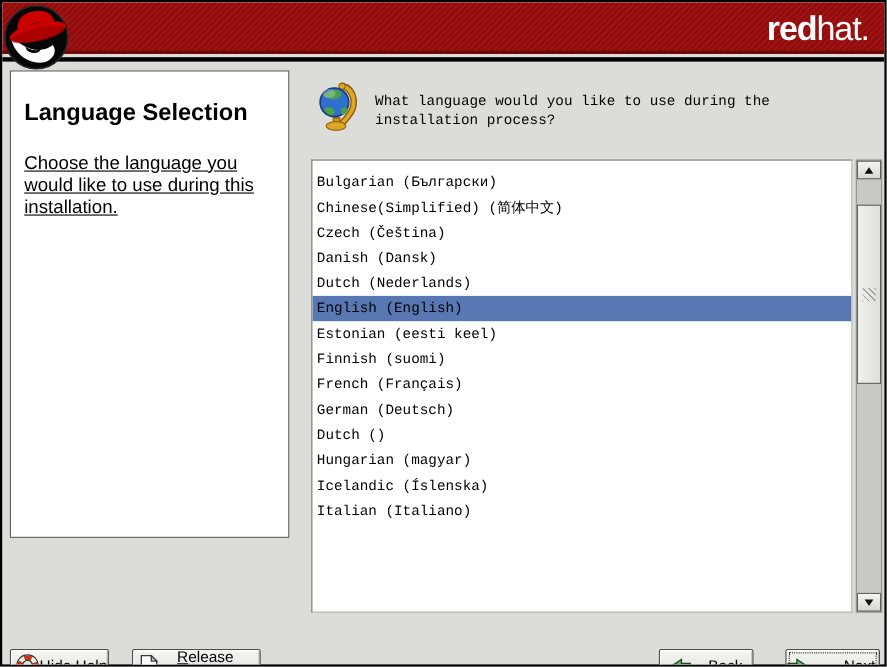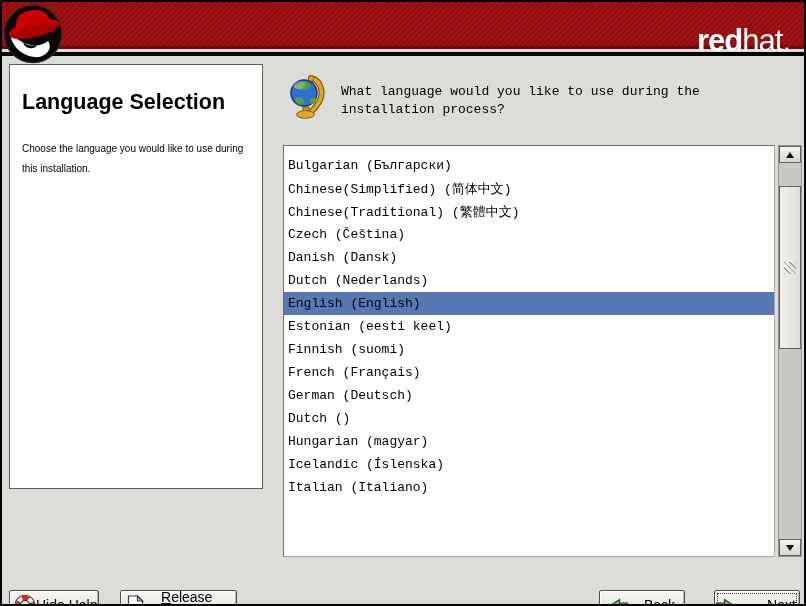--- a/index.html
+++ b/index.html
@@ -12,35 +12,35 @@
   
   .banner{
     position:absolute;left:0;top:0;width:802px;height:47px;
     background:#9c0e0e;
     background-image:repeating-linear-gradient(135deg,rgba(0,0,0,.07) 0 2px,rgba(255,255,255,.02) 2px 4px);
     border-bottom:3px solid #6e0808;
   }
   .banner-sep{position:absolute;left:0;top:50px;width:802px;height:4px;background:#000;}
   .logo{position:absolute;left:1px;top:2px;width:60px;height:60px;z-index:5;}
   .wordmark{
-    position:absolute;right:14px;top:21px;z-index:4;color:#fff;
+    position:absolute;right:14px;top:6px;z-index:4;color:#fff;
     font-size:31px;line-height:36px;letter-spacing:-1px;
   }
   .wordmark .b{font-weight:bold;}
   .wordmark .l{font-weight:normal;}
   
   .sidebar{
     position:absolute;left:7px;top:62px;width:254px;height:425px;
     background:#fff;border:1px solid #5e5e5a;padding:24px 12px 0 12px;
   }
   .sidebar h1{
     margin:0;font-size:21.5px;font-weight:bold;letter-spacing:0;line-height:26px;
   }
   .sidebar p{
-    margin:24px 0 0 0;font-size:10px;line-height:20px;
+    margin:24px 0 0 0;font-size:17px;line-height:20px;text-decoration:underline;
   }
   
   .globe{position:absolute;left:286px;top:72px;width:37px;height:45px;}
   .question{
     position:absolute;left:339px;top:81px;width:362px;
     font-size:13px;line-height:18px;font-family:Liberation Mono, monospace;
   }
   
   .list{
     position:absolute;left:281px;top:143px;width:492px;height:412px;
@@ -134,23 +134,20 @@
 
   <div class="list">
     <div id="rows">
         <div class="row">
           <span>Bulgarian (Български)</span>
         </div>
         <div class="row">
           <span>Chinese(Simplified) (简体中文)</span>
         </div>
         <div class="row">
-          <span>Chinese(Traditional) (繁體中文)</span>
-        </div>
-        <div class="row">
           <span>Czech (Čeština)</span>
         </div>
         <div class="row">
           <span>Danish (Dansk)</span>
         </div>
         <div class="row">
           <span>Dutch (Nederlands)</span>
         </div>
         <div class="row selected">
           <span>English (English)</span>

